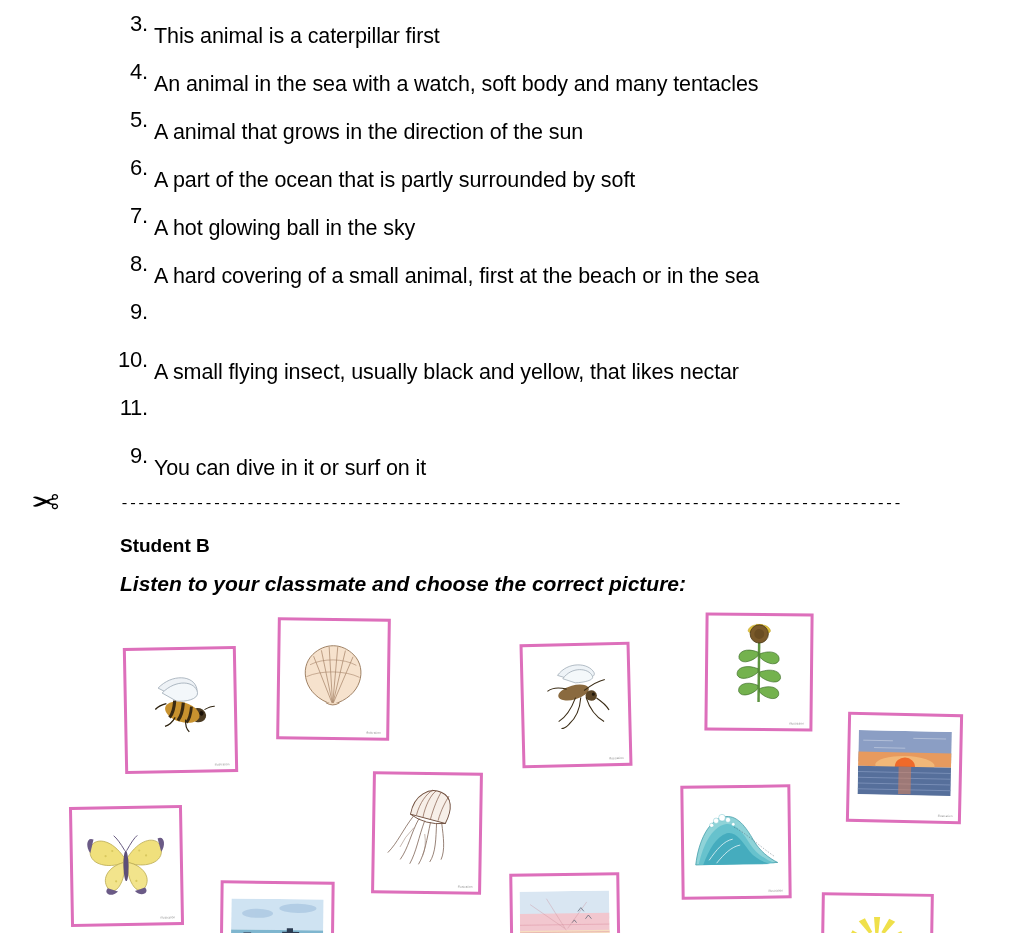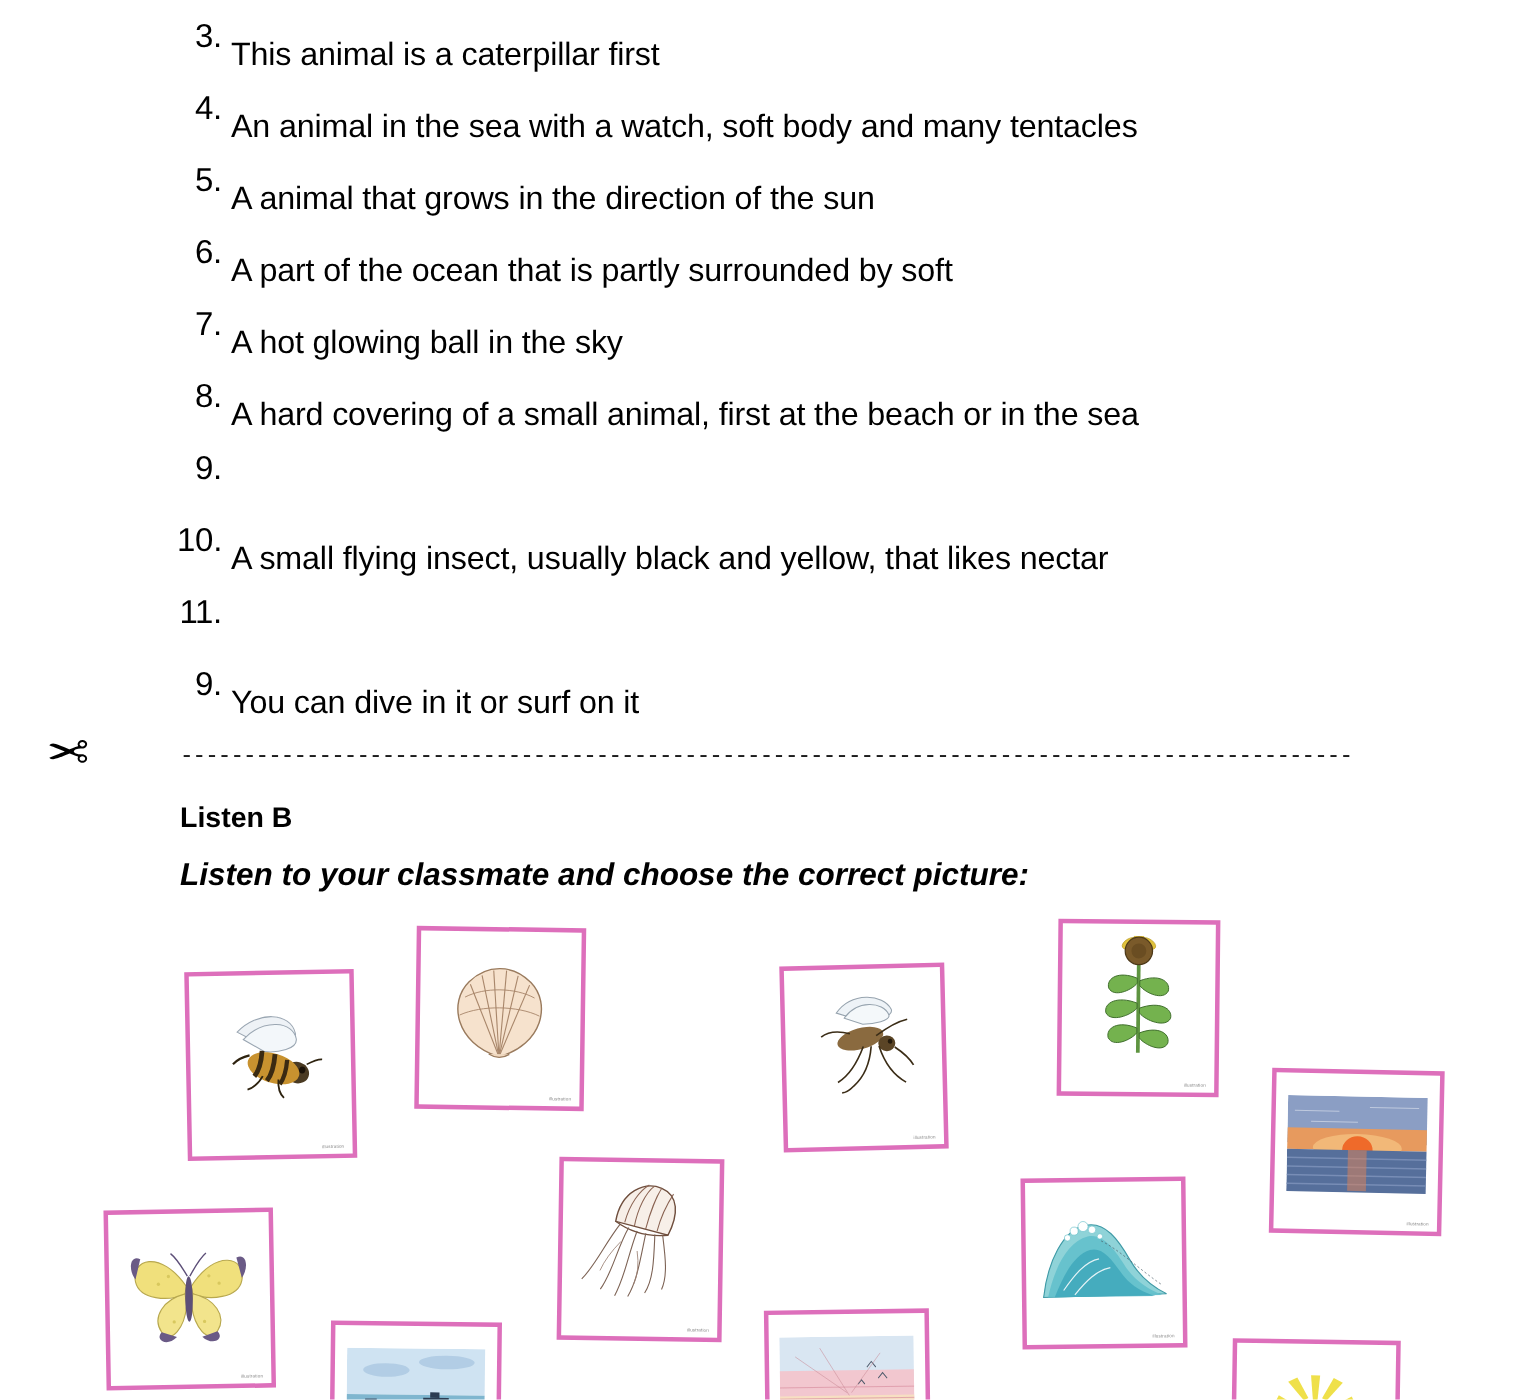--- a/index.html
+++ b/index.html
@@ -172,21 +172,21 @@
     <span class="clue-text">You can dive in it or surf on it</span>
   </div>
 
 </div>
 
 <div id="cut-row">
   <span id="scissors-icon">✂</span>
   <div id="cut-dashes">---------------------------------------------------------------------------------------------------------</div>
 </div>
 
-<div id="student-heading">Listen B</div>
+<div id="student-heading">Student B</div>
 <div id="student-instruction">Listen to your classmate and choose the correct picture:</div>
 
 <div id="card-area">
 
   <div class="pic-card" style="left:124px; top:647px; width:113px; height:126px; transform:rotate(-1.1deg);">
     <div class="art">
       <svg viewBox="0 0 100 100" preserveAspectRatio="xMidYMid meet">
         <g transform="translate(50,56) rotate(18)">
           <path d="M-30,-14 C-20,-34 4,-40 12,-26 C16,-18 4,-12 -8,-10 Z" fill="#eef2f6" stroke="#9aa6b2" stroke-width="0.8"></path>
           <path d="M-24,-10 C-14,-30 8,-34 14,-22 C17,-15 4,-8 -6,-6 Z" fill="#f3f7fa" stroke="#9aa6b2" stroke-width="0.8"></path>

